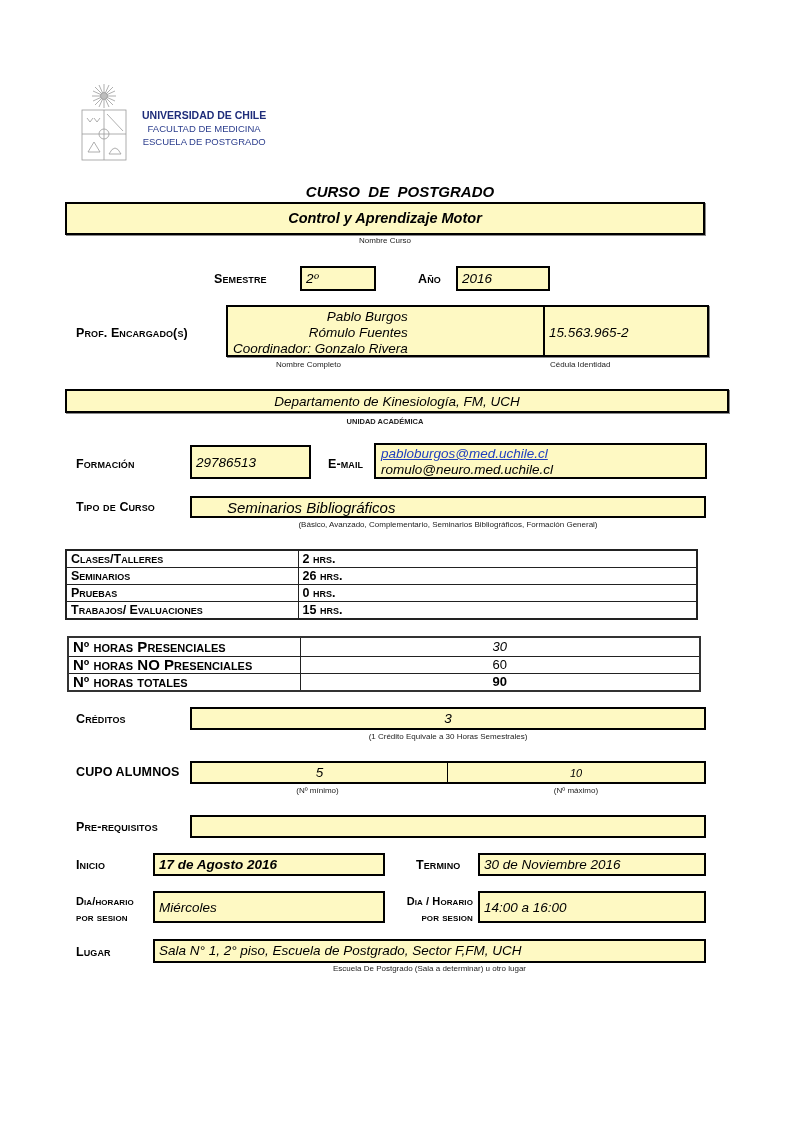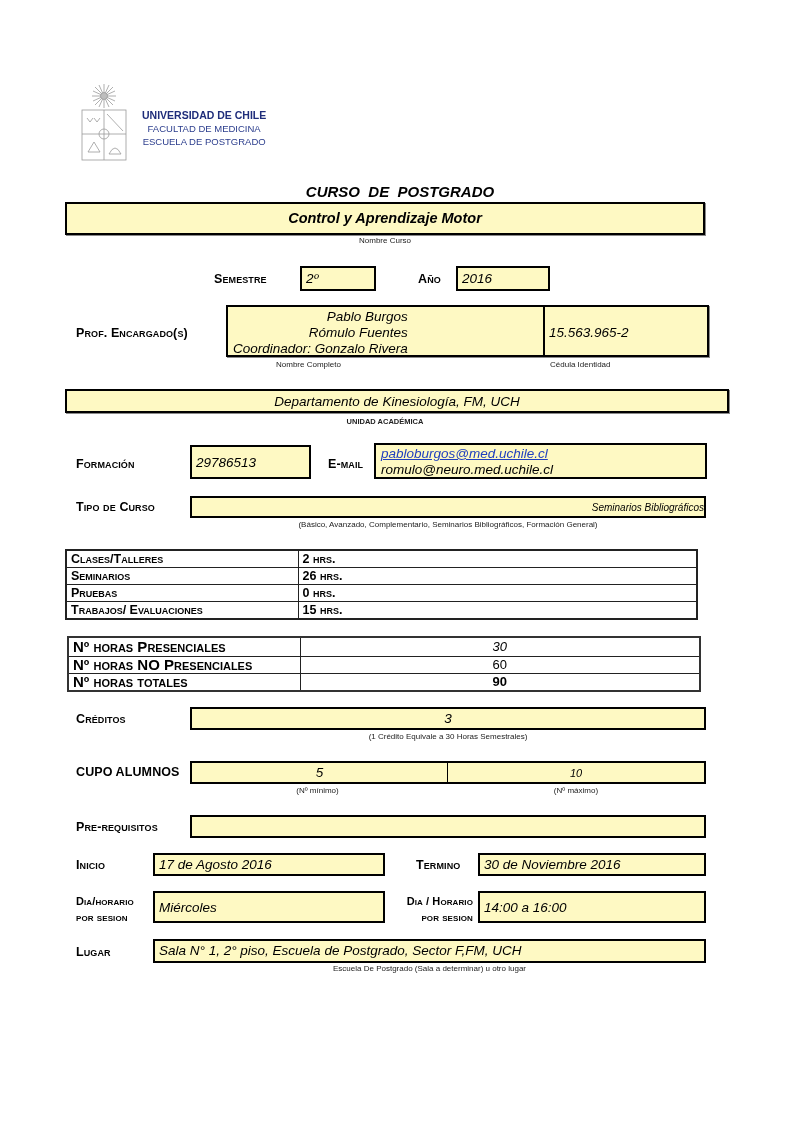--- a/index.html
+++ b/index.html
@@ -101,21 +101,21 @@
 <div class="lbl" style="left:328px;top:457px;">E-mail</div>
 <div class="box" style="left:374px;top:443px;width:333px;height:36px;">
   <div style="position:absolute;left:5px;top:1px;line-height:16px;font-style:italic;font-size:13.5px;">
     <div class="link">pabloburgos@med.uchile.cl</div>
     <div>romulo@neuro.med.uchile.cl</div>
   </div>
 </div>
 
 <div class="lbl" style="left:76px;top:500px;">Tipo de Curso</div>
 <div class="box" style="left:190px;top:496px;width:516px;height:22px;">
-  <div class="it" style="text-align:right;font-size:10px;line-height:19px;">Seminarios Bibliográficos</div>
+  <div class="it" style="text-align:left;font-size:15px;line-height:19px;padding-left:35px;">Seminarios Bibliográficos</div>
 </div>
 <div class="cap" style="left:190px;width:516px;top:520px;">(Básico, Avanzado, Complementario, Seminarios Bibliográficos, Formación General)</div>
 
 <table class="grid" style="left:65px;top:549px;width:633px;border:2px solid #222;">
   <colgroup>
       <col style="width:232px">
       <col>
     </colgroup>
   <tbody>
       <tr>
@@ -173,21 +173,21 @@
 <div class="cap" style="left:190px;width:255px;top:786px;">(Nº mínimo)</div>
 <div class="cap" style="left:446px;width:260px;top:786px;">(Nº máximo)</div>
 
 <div class="lbl" style="left:76px;top:820px;">Pre-requisitos</div>
 <div class="box" style="left:190px;top:815px;width:516px;height:23px;">
   <span class="val" style="left:4px;top:2px;"></span>
 </div>
 
 <div class="lbl" style="left:76px;top:858px;">Inicio</div>
 <div class="box" style="left:153px;top:853px;width:232px;height:23px;">
-  <span class="val" style="left:4px;top:2px;">17 de Agosto 2016</span>
+  <span class="val" style="left:4px;top:2px;font-weight:bold;">17 de Agosto 2016</span>
 </div>
 <div class="lbl" style="left:416px;top:858px;">Termino</div>
 <div class="box" style="left:478px;top:853px;width:228px;height:23px;">
   <span class="val" style="left:4px;top:2px;">30 de Noviembre 2016</span>
 </div>
 
 <div class="lbl" style="left:76px;top:893px;font-size:11px;line-height:16px;">
   <div>Dia/horario</div>
   <div>por sesion</div>
 </div>

